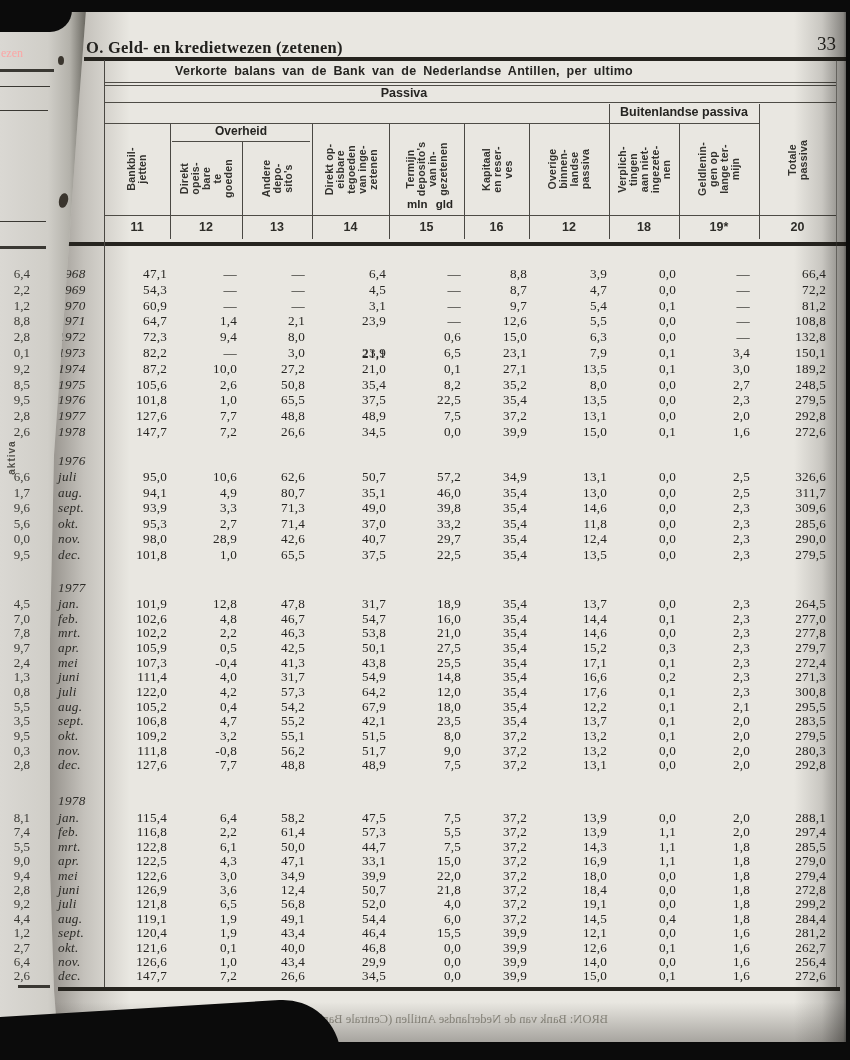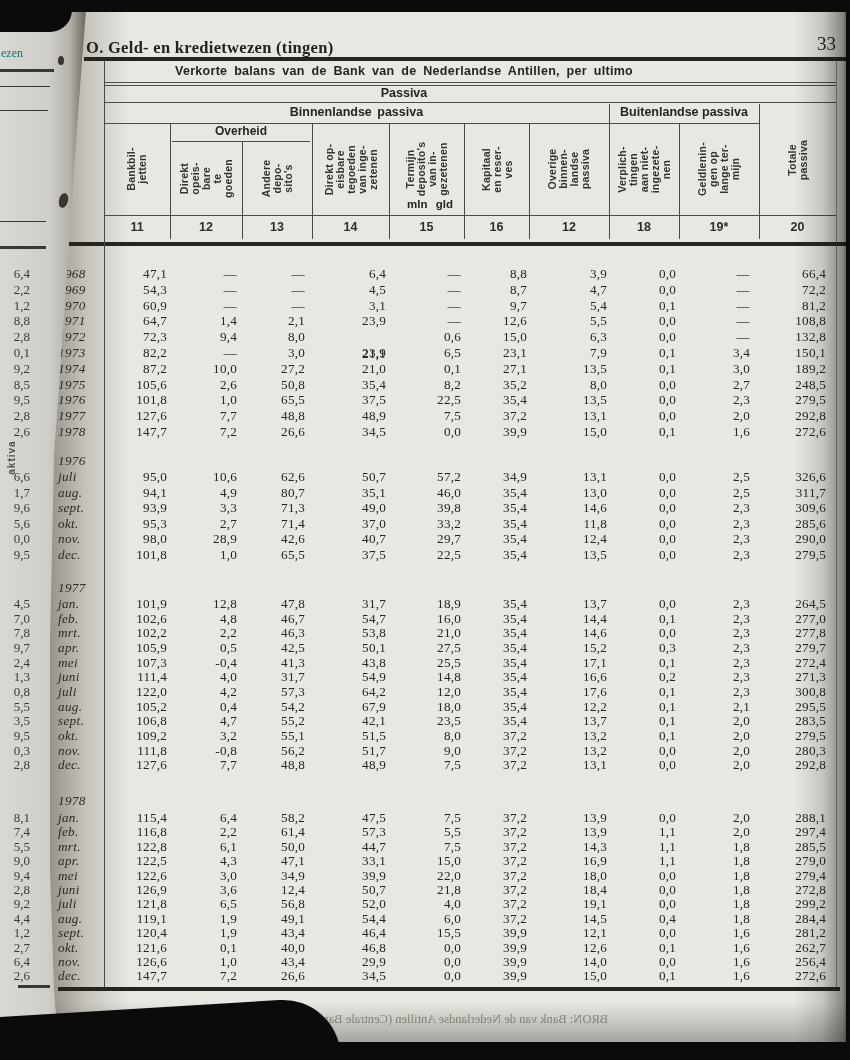--- a/index.html
+++ b/index.html
@@ -6,21 +6,21 @@
   #scan{position:relative;width:850px;height:1060px;overflow:hidden;background:#0a0a0a;
         font-family:"Liberation Serif", serif;color:#262522;}
   .abs{position:absolute;}
 
   
   #prev-strip{left:0;top:6px;width:92px;height:1016px;
     background:linear-gradient(90deg,#dad8d3 0%,#d0cec8 52%,#b3b1aa 76%,#6b6962 93%,#26241f 100%);
     border-radius:0 0 16px 3px;}
   .strip-line{background:#3a3833;height:1px;}
   .strip-frag{font:13px "Liberation Serif",serif;color:#3b3a35;width:30px;text-align:right;}
-  #prev-ezen{left:1px;top:46px;font:12px "Liberation Serif",serif;color:#0f766e;}
+  #prev-ezen{left:1px;top:46px;font:12px "Liberation Serif",serif;color:#fca5a5;}
   #prev-aktiva{left:-19px;top:452px;width:60px;text-align:center;transform:rotate(-90deg);
     font:bold 10px "Liberation Sans",sans-serif;letter-spacing:1px;color:#504e48;}
   .speck{background:#3a352e;border-radius:50%;}
 
   
   #page{left:0;top:0;width:850px;height:1060px;background:#e9e7e1;
     clip-path:polygon(86px 10px,850px 10px,850px 1042px,58px 1042px,54px 990px,50px 870px,50px 640px,54px 455px,64px 315px,78px 115px);}
   #binding-shade{left:46px;top:0;width:84px;height:100%;
     background:linear-gradient(90deg,rgba(48,42,36,.48) 0%,rgba(48,42,36,.2) 45%,rgba(48,42,36,0) 100%);}
   #right-shade{left:794px;top:0;width:56px;height:100%;
@@ -117,26 +117,25 @@
       <div class="abs strip-frag" style="left: 0px; top: 939.6px;">2,7</div>
       <div class="abs strip-frag" style="left: 0px; top: 954px;">6,4</div>
       <div class="abs strip-frag" style="left: 0px; top: 968.4px;">2,6</div>
     </div>
   <div class="abs speck" style="left:58px;top:56px;width:6px;height:9px;"></div>
   <div class="abs speck" style="left:59px;top:193px;width:9px;height:15px;transform:rotate(14deg);"></div>
 
   <div class="abs" id="page">
     <div class="abs" id="binding-shade"></div>
 
-    <div class="abs" id="hdr-title">O. Geld- en kredietwezen (tingen)</div>
+    <div class="abs" id="hdr-title">O. Geld- en kredietwezen (zetenen)</div>
     <div class="abs" id="hdr-page">33</div>
 
     <div class="abs" id="tbl-passiva">Passiva</div>
     <div class="abs" id="tbl-title">Verkorte balans van de Bank van de Nederlandse Antillen, per ultimo</div>
-    <div class="abs" id="grp-binnen">Binnenlandse passiva</div>
     <div class="abs" id="grp-buiten">Buitenlandse passiva</div>
     <div class="abs" id="sub-overheid">Overheid</div>
     <div class="abs" id="unit">mln gld</div>
 
     <div id="tbl-lines">
         <div class="abs thick" style="left: 84px; top: 57px; width: 762px;"></div>
         <div class="abs hline" style="left: 104px; top: 81.5px; width: 732px;"></div>
         <div class="abs hline" style="left: 104px; top: 85px; width: 732px;"></div>
         <div class="abs hline" style="left: 104px; top: 102px; width: 732px;"></div>
         <div class="abs hline" style="left: 104px; top: 122.5px; width: 505px;"></div>

